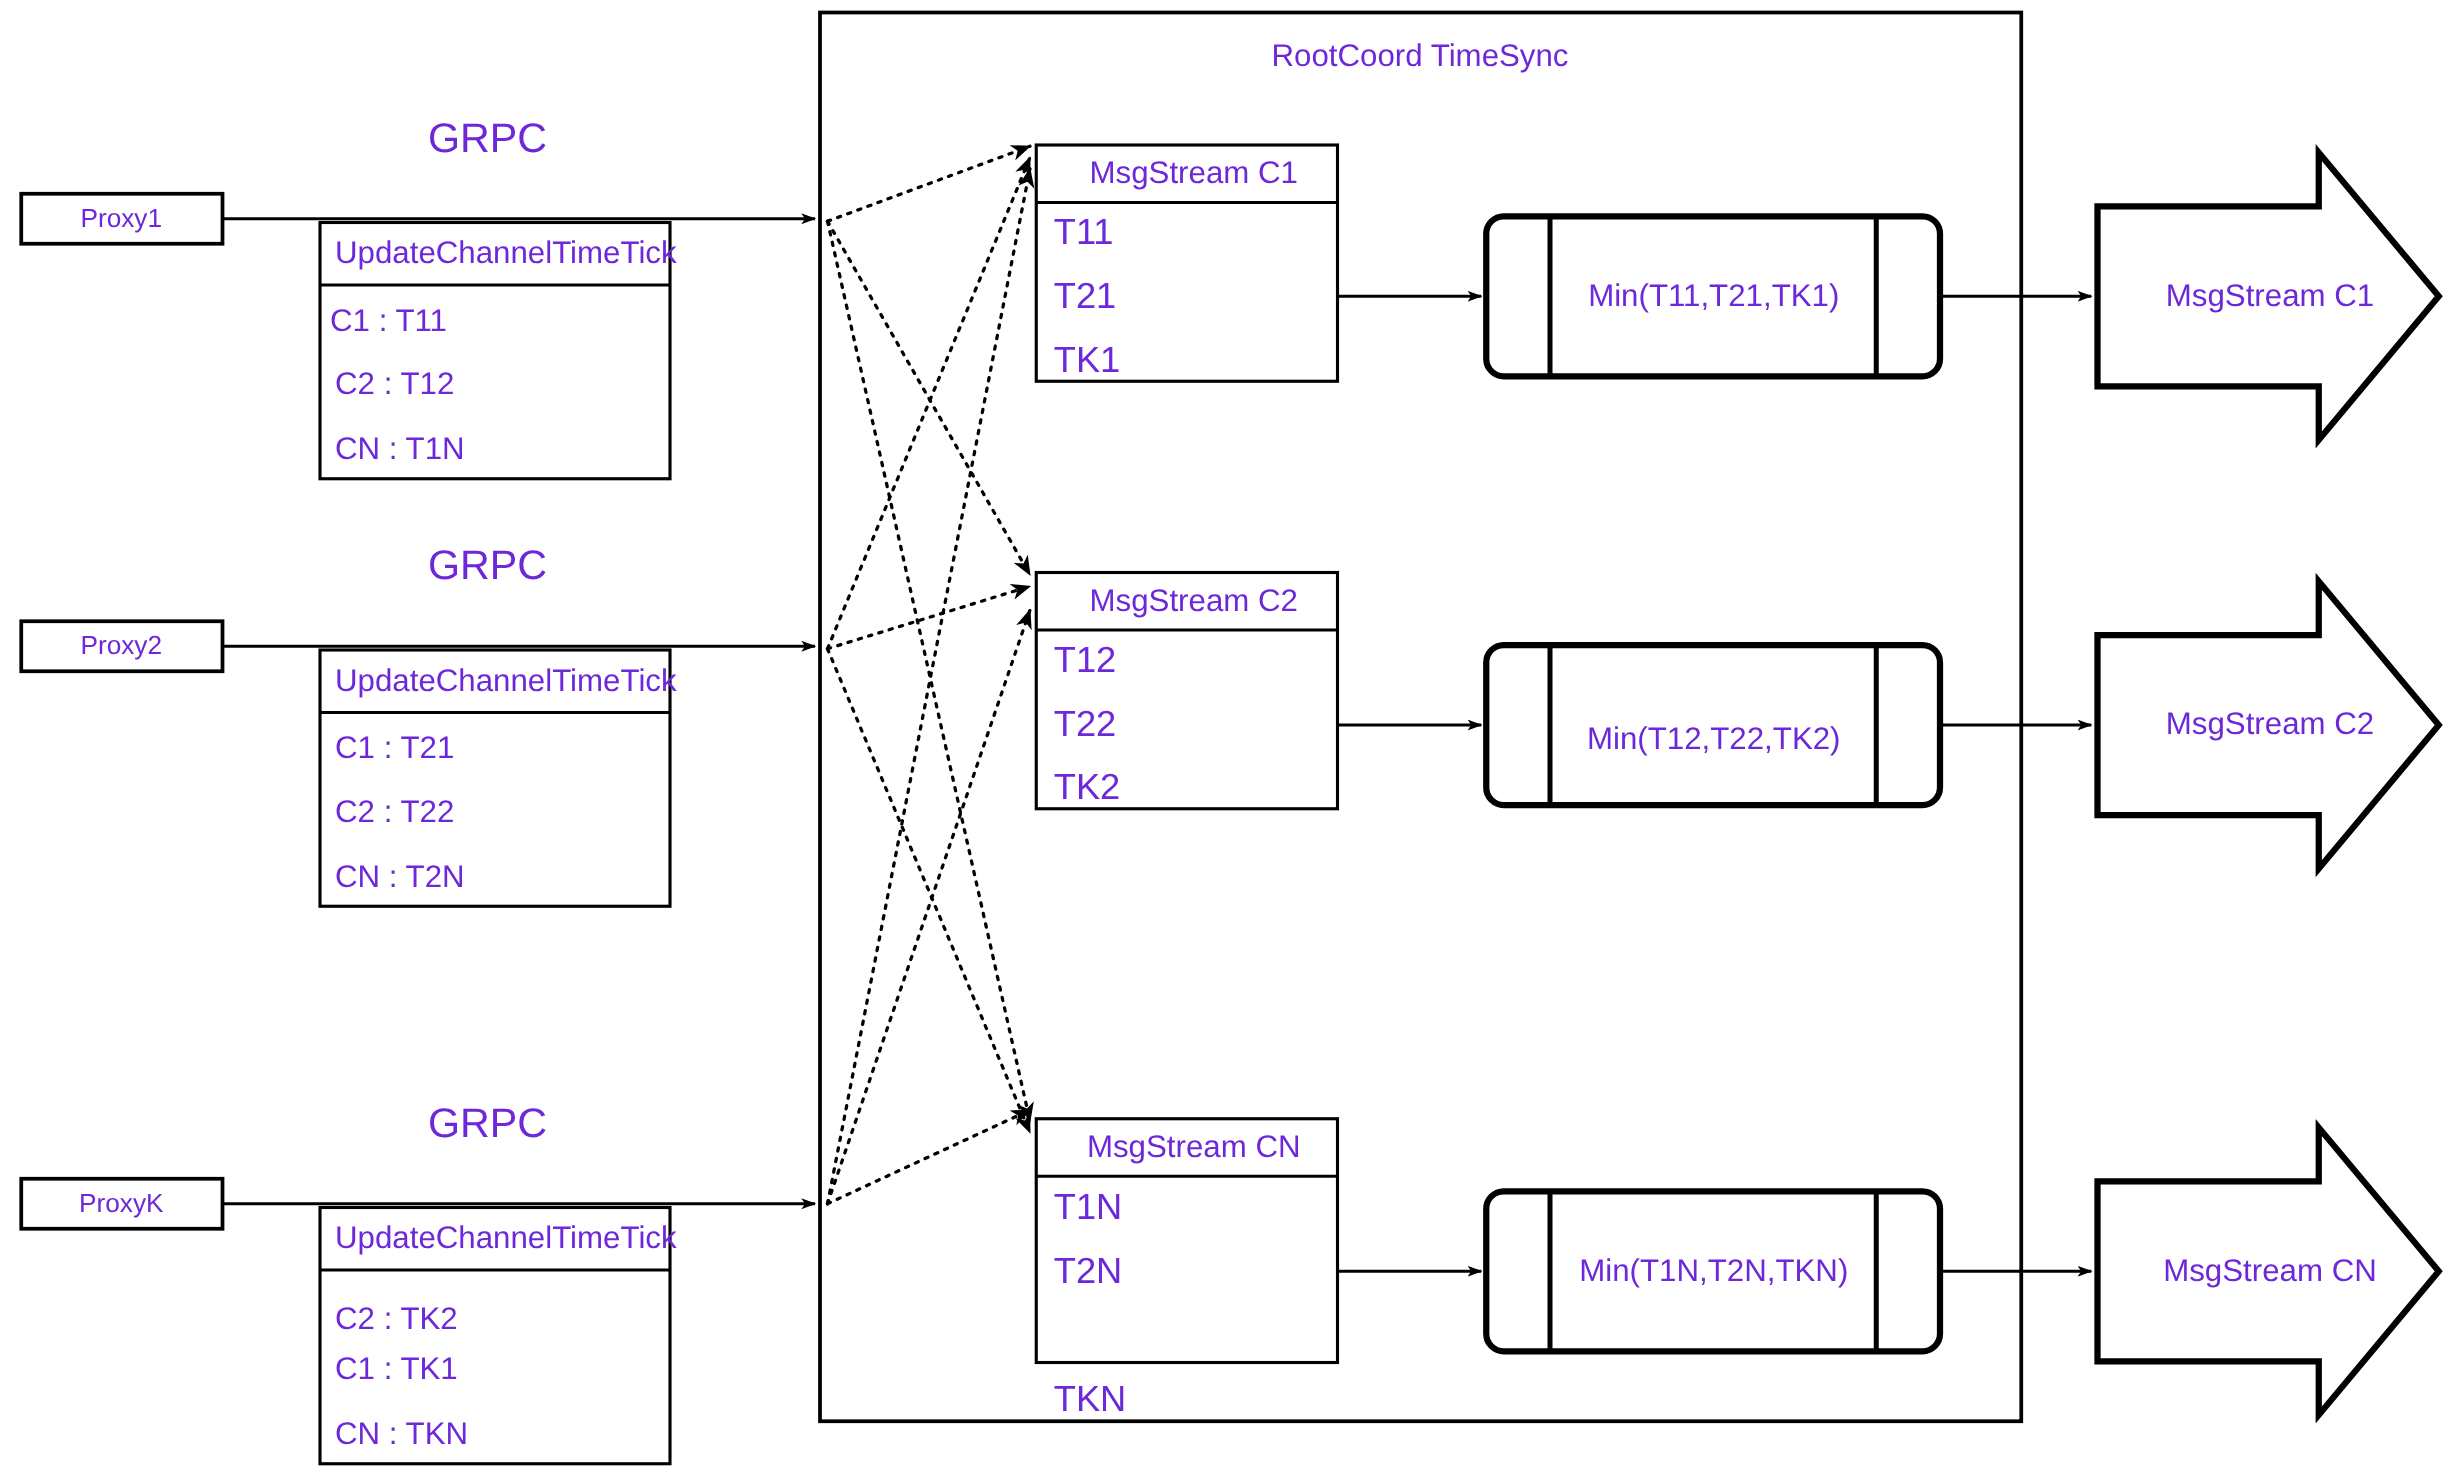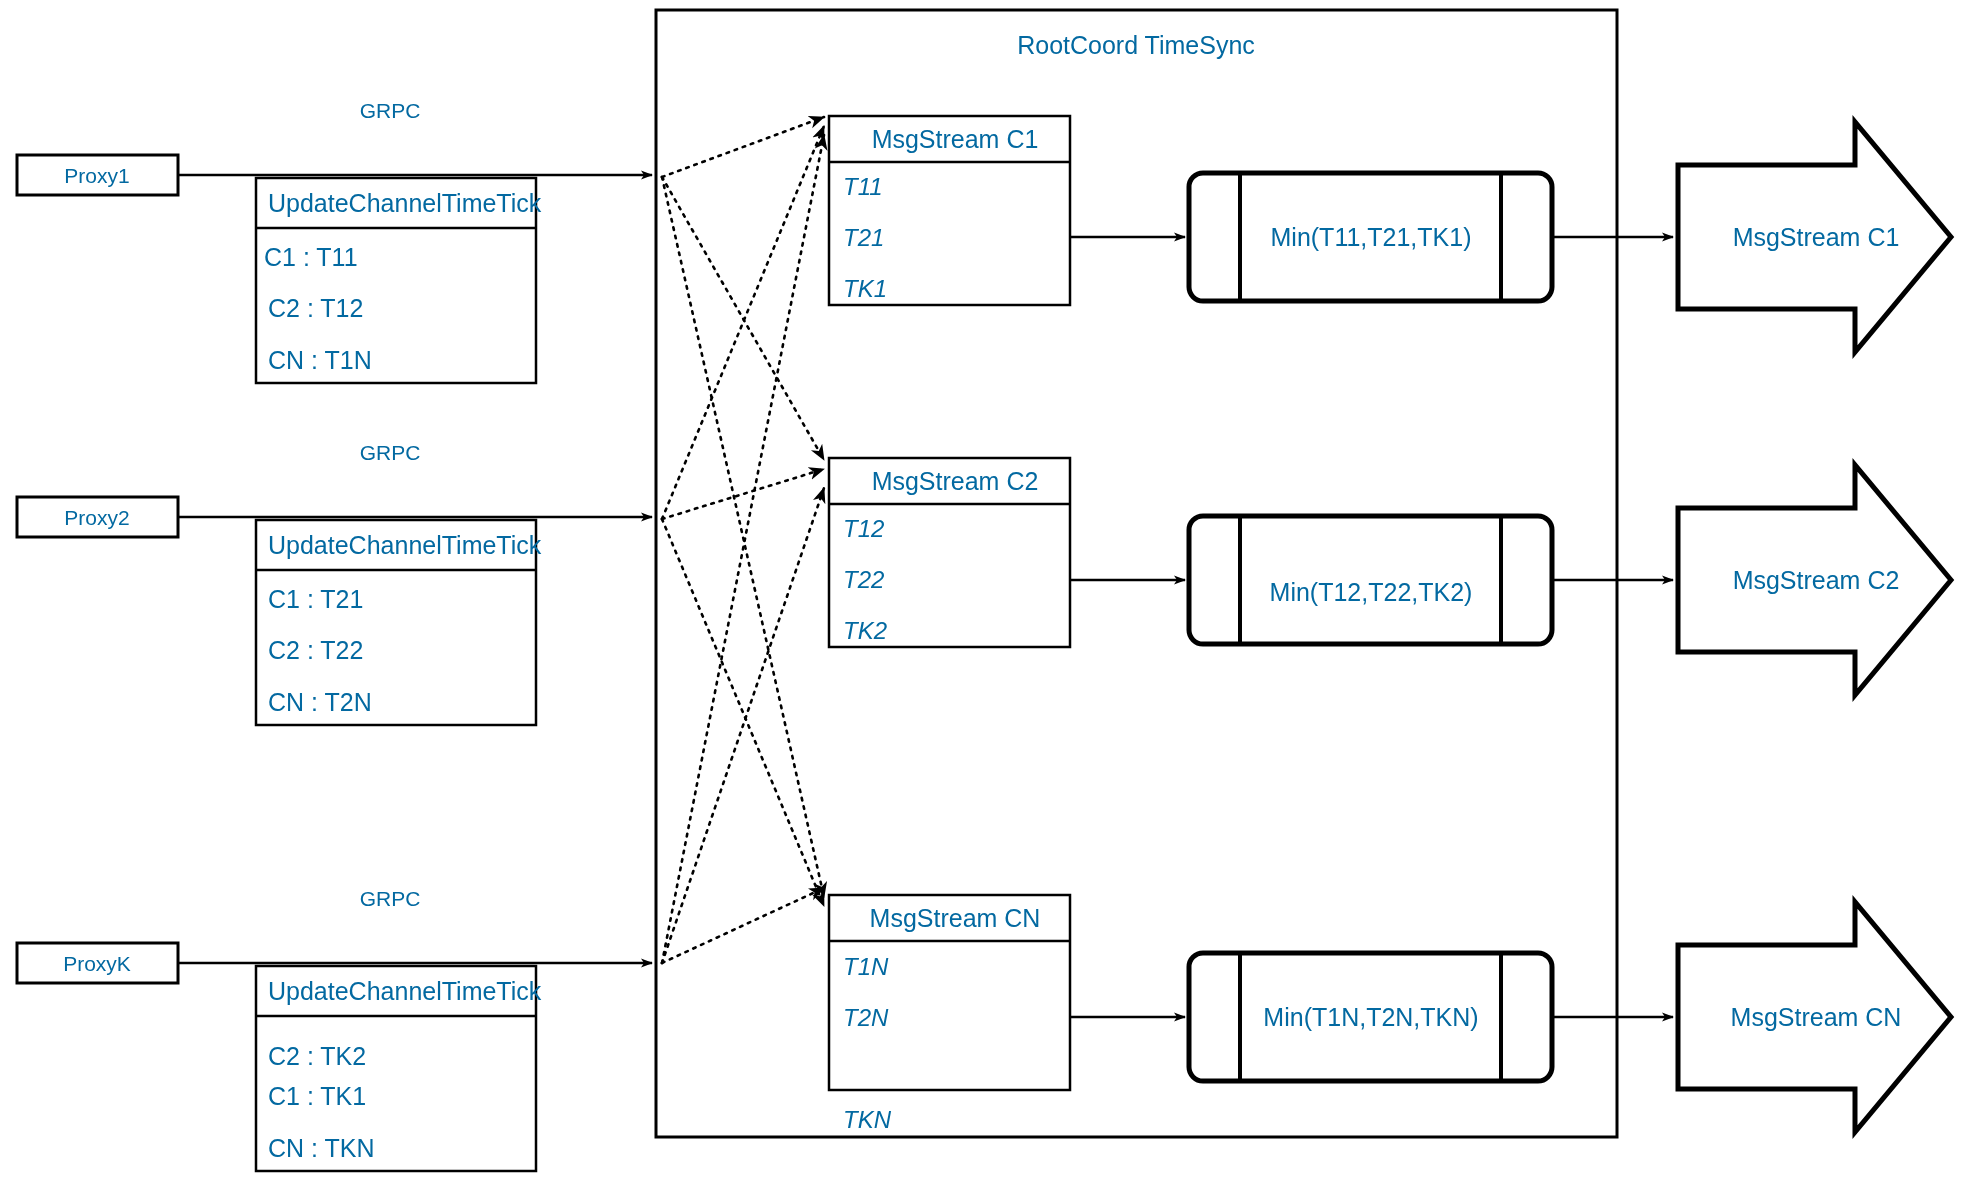--- a/index.html
+++ b/index.html
@@ -18,38 +18,38 @@
   #vector-layer {
     position: absolute;
     left: 0;
     top: 0;
     width: 1969px;
     height: 1183px;
     pointer-events: none;
   }
   .lbl {
     position: absolute;
-    color: #0369a1;
+    color: #6d28d9;
     white-space: nowrap;
     line-height: 1;
   }
   .lbl-center {
     text-align: center;
     transform: translate(-50%, -50%);
   }
   .lbl-left {
     transform: translateY(-50%);
   }
-  .t-grpc      { font-size: 21px; }
+  .t-grpc      { font-size: 33px; }
   .t-proxy     { font-size: 21px; }
   .t-uctt      { font-size: 25px; }
   .t-kv        { font-size: 25px; }
   .t-container { font-size: 25px; }
   .t-msghdr    { font-size: 25px; }
-  .t-tick      { font-size: 24px; font-style: italic; }
+  .t-tick      { font-size: 29px; }
   .t-min       { font-size: 25px; }
   .t-out       { font-size: 25px; }
 </style>
 </head>
 <body>
 
 <div id="stage">
 
   <svg id="vector-layer" viewBox="0 0 1969 1183">
     <defs>

